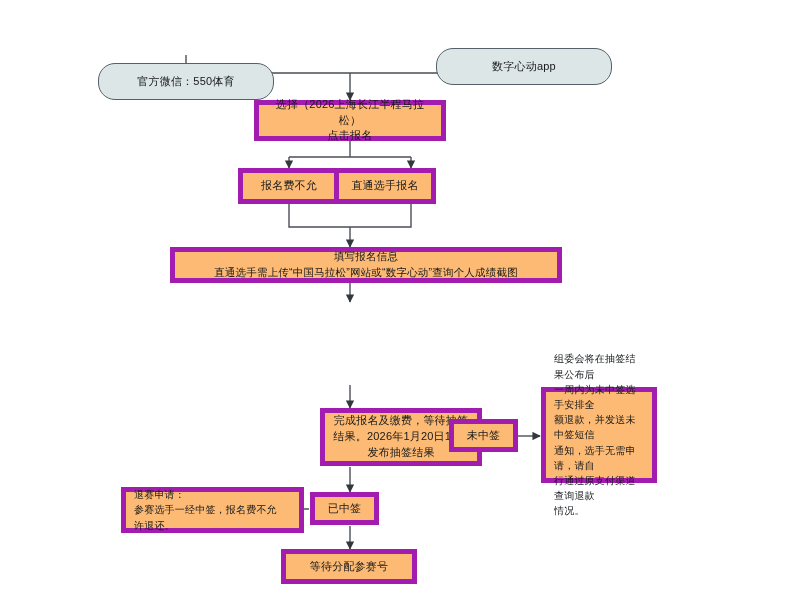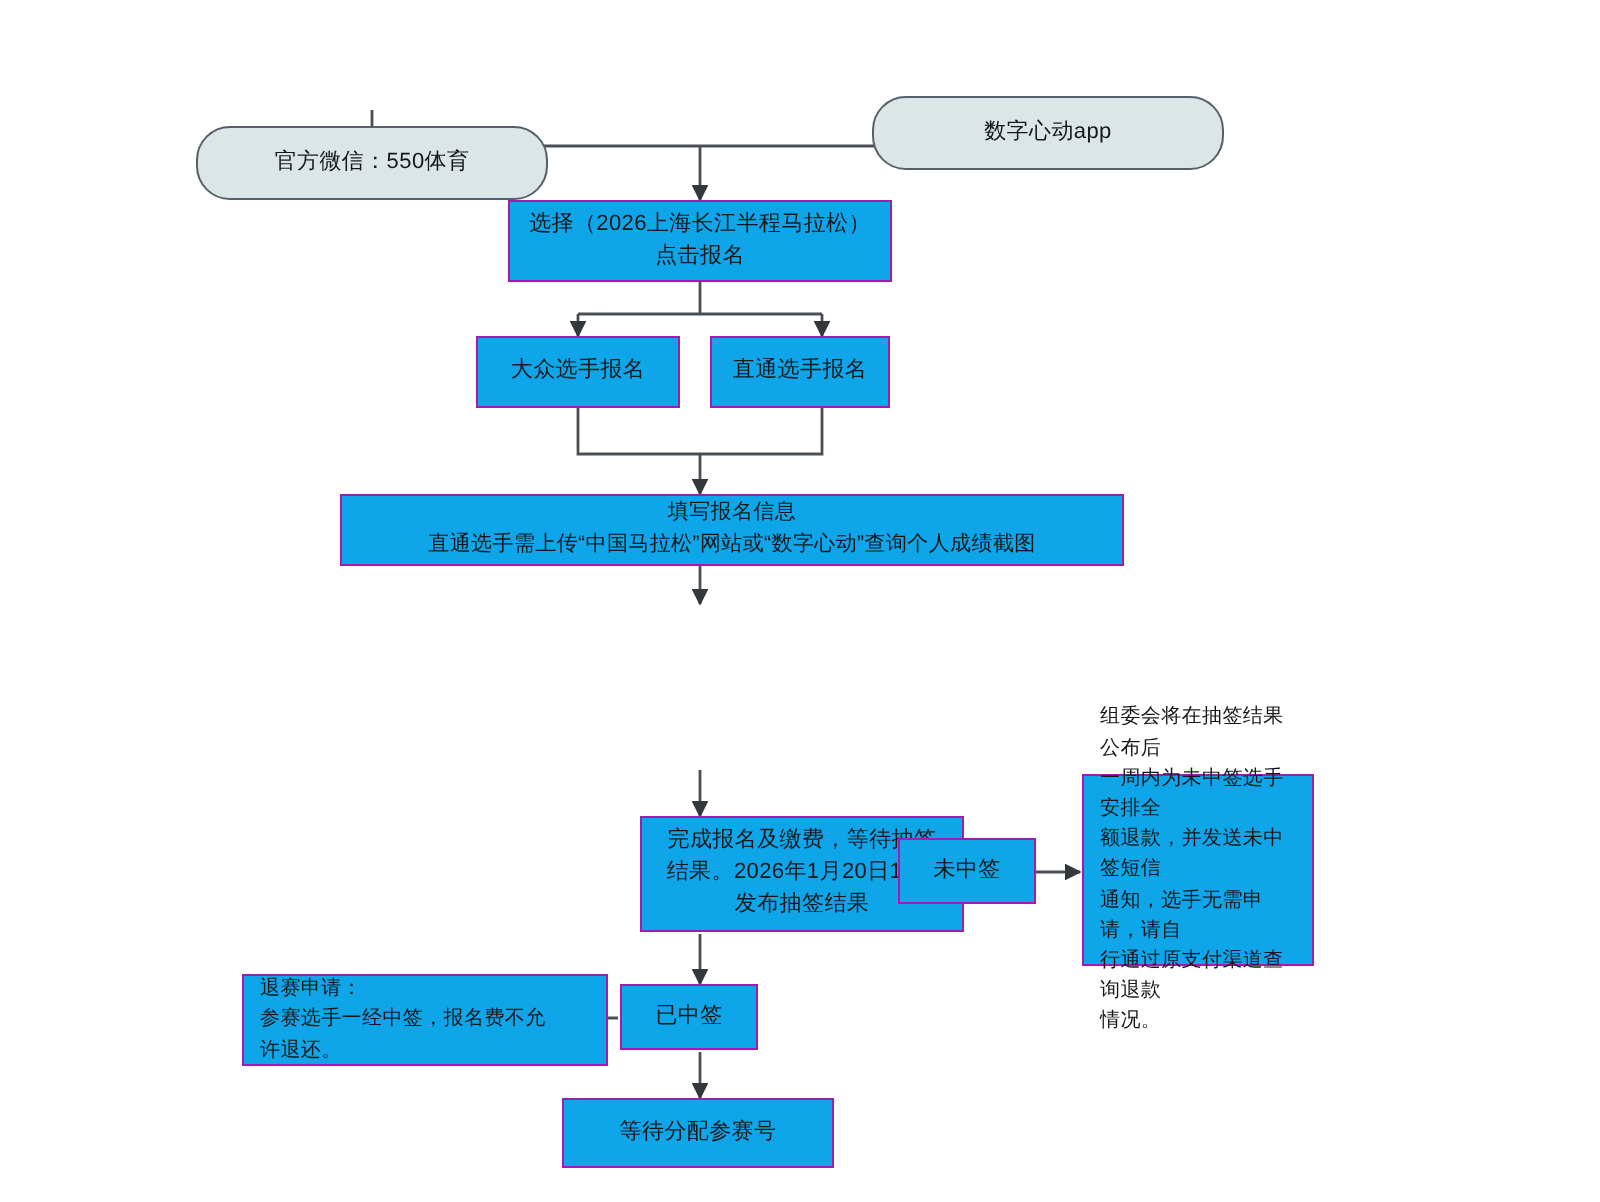--- a/index.html
+++ b/index.html
@@ -26,22 +26,22 @@
     pointer-events: none;
   }
   .node {
     position: absolute;
     box-sizing: border-box;
     display: flex;
     align-items: center;
     justify-content: center;
     text-align: center;
     color: #15181b;
-    background: #0ea5e9;
-    border: 1px solid #a21caf;
+    background: #fdba74;
+    border: 5px solid #a21caf;
     font-size: 11px;
     line-height: 1.45;
     letter-spacing: 0.2px;
     padding: 3px 6px;
     z-index: 2;
   }
   .node.rounded {
     border-radius: 17px;
     background: #dde6e6;
     border: 1.4px solid #55606a;
@@ -115,24 +115,24 @@
   <div class="node rounded" style="left:436px; top:19px; width:176px; height:37px;margin-top:29px;">
     <span class="txt">数字心动app</span>
   </div>
 
   <div class="node" style="left:254px; top:100px; width:192px; height:41px;">
     <span class="txt">选择（2026上海长江半程马拉松）
 点击报名</span>
   </div>
 
   <div class="node" style="left:238px; top:168px; width:102px; height:36px;">
-    <span class="txt">大众选手报名</span>
+    <span class="txt">报名费不允</span>
   </div>
 
-  <div class="node" style="left:355px; top:168px; width:90px; height:36px;">
+  <div class="node" style="left:334px; top:168px; width:102px; height:36px;">
     <span class="txt">直通选手报名</span>
   </div>
 
   <div class="node wide-text" style="left:170px; top:247px; width:392px; height:36px;">
     <span class="txt">填写报名信息
 直通选手需上传“中国马拉松”网站或“数字心动”查询个人成绩截图</span>
   </div>
 
 
   <div class="node" style="left:272px; top:408px; width:162px; height:58px;margin-left:48px;">

